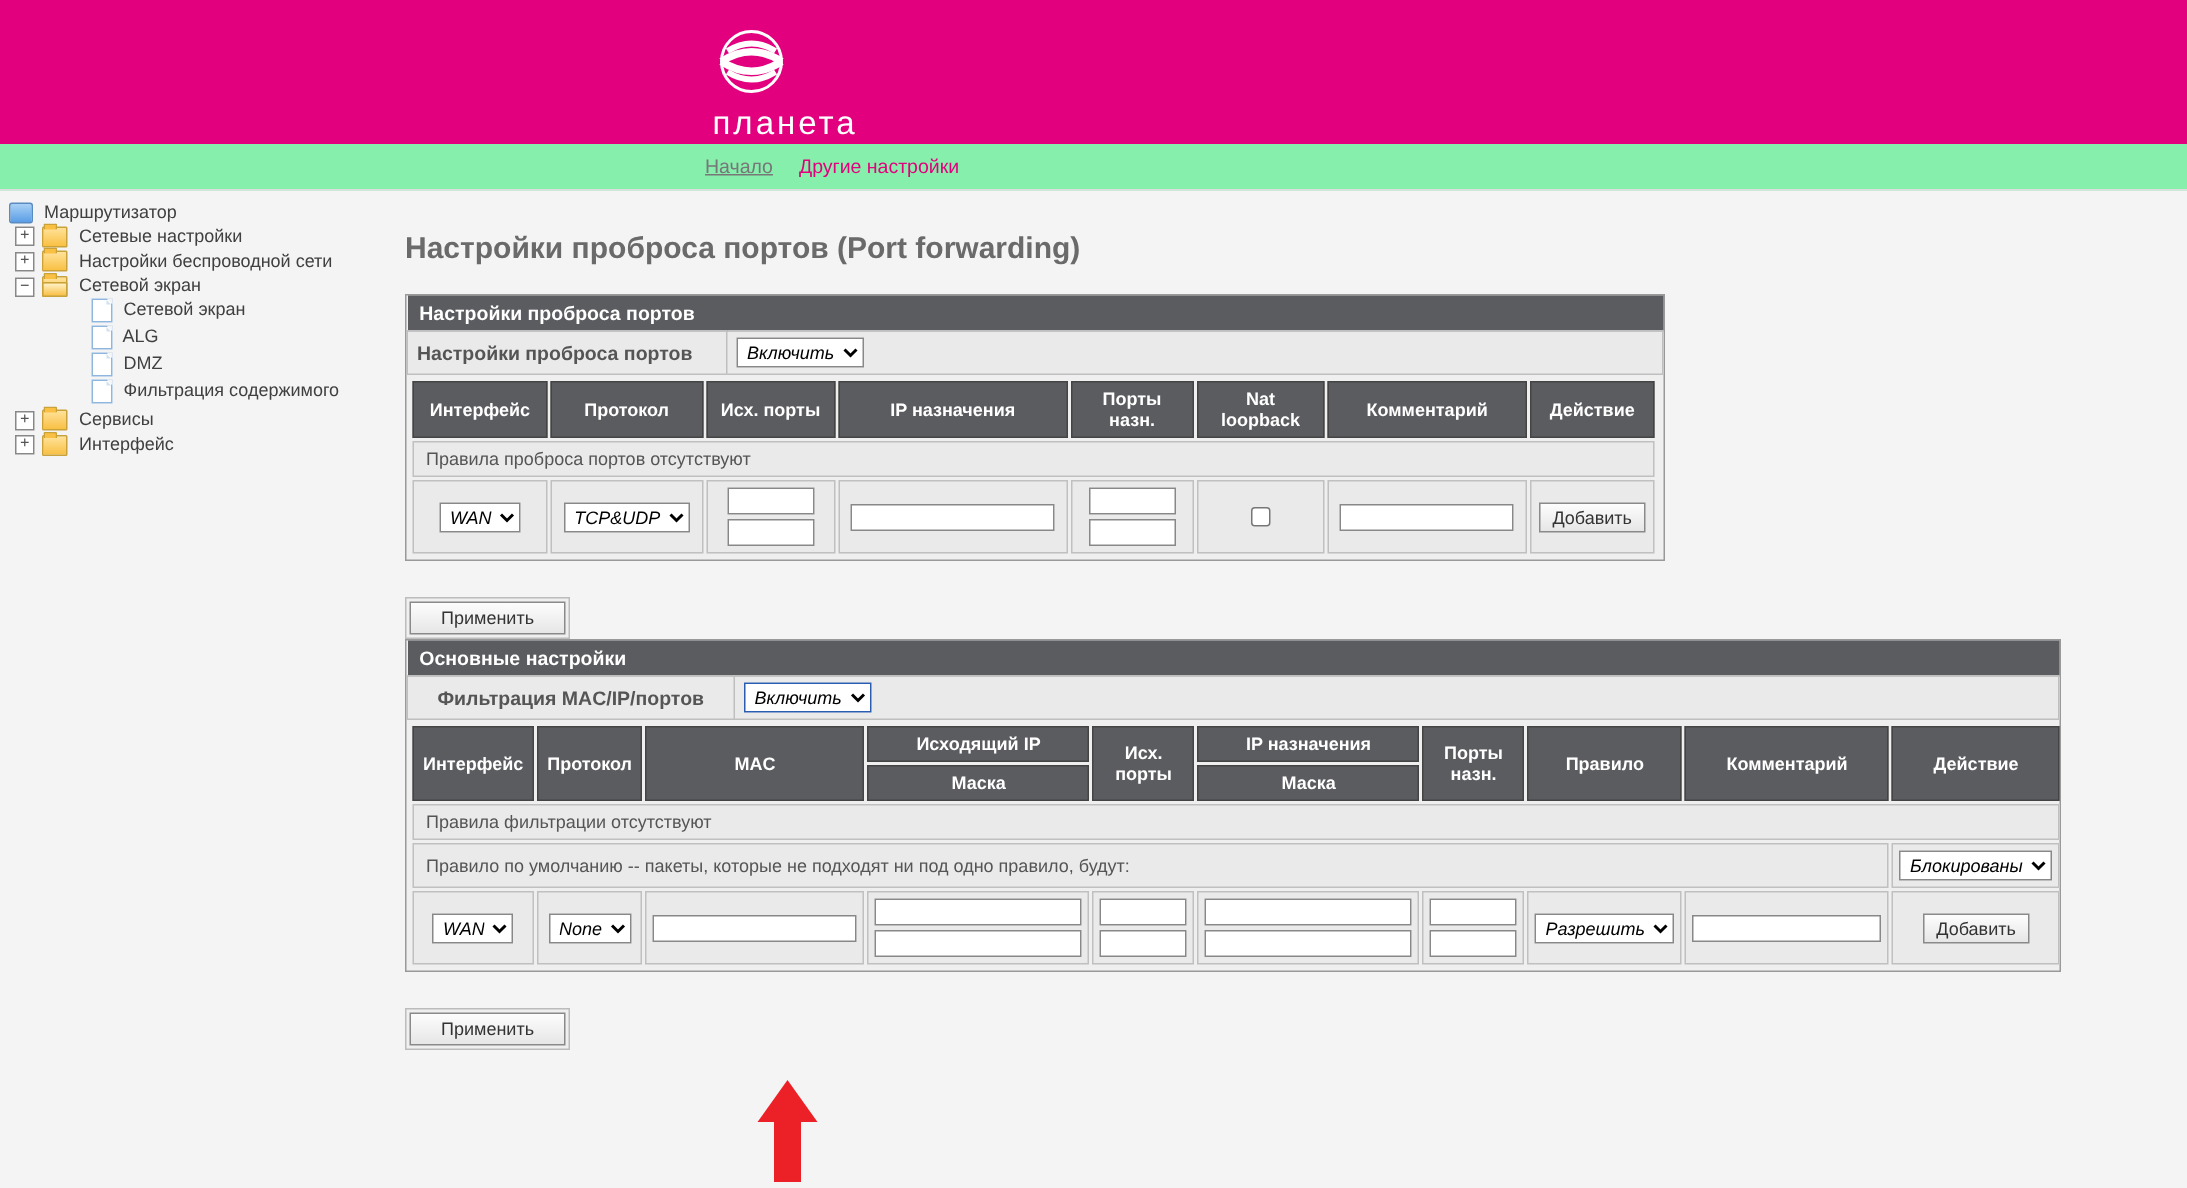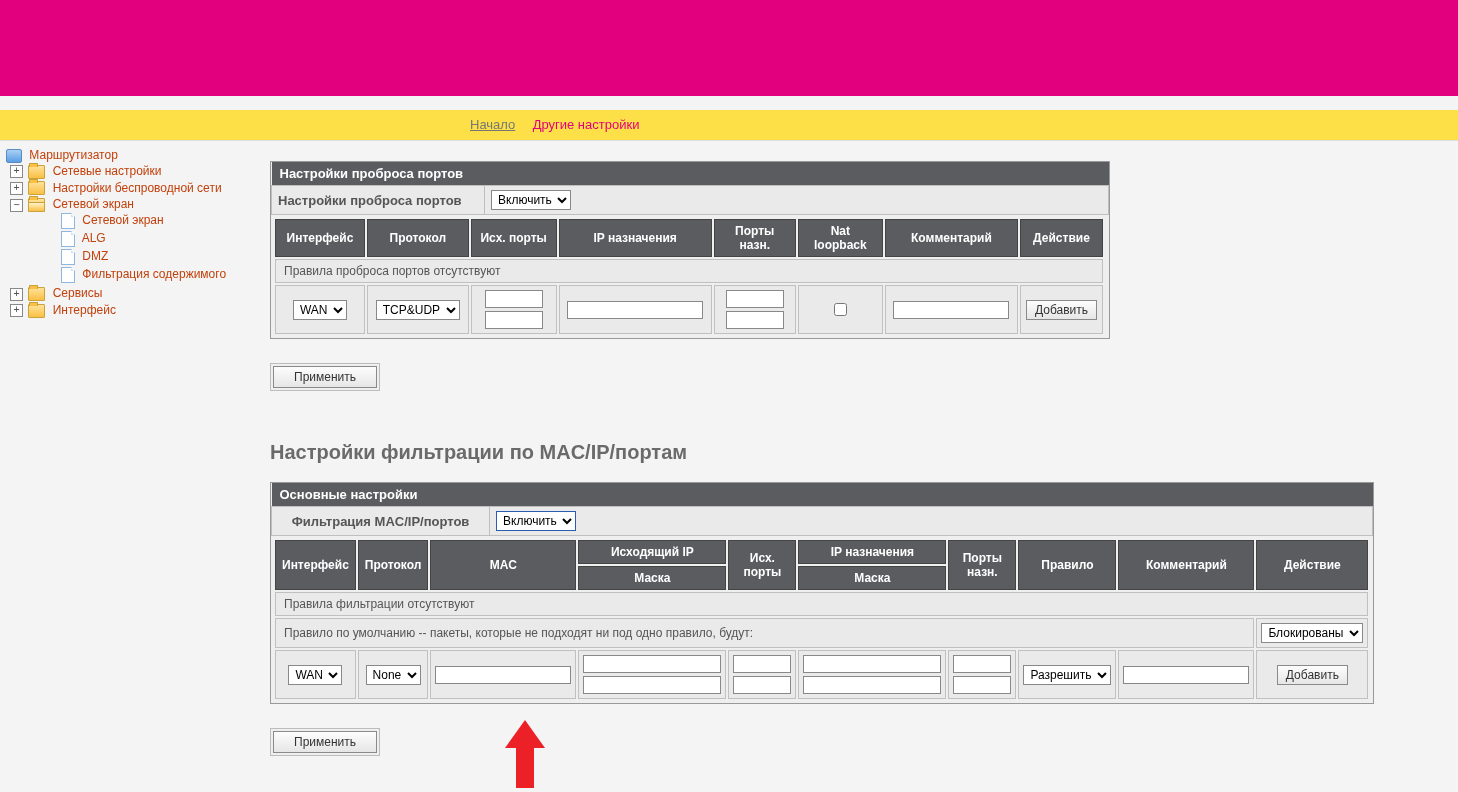--- a/index.html
+++ b/index.html
@@ -44,26 +44,25 @@
     vertical-align: middle;
   }
   .support {
     display: inline-block;
     font-size: 12px;
     line-height: 15px;
     margin-left: 16px;
     vertical-align: middle;
   }
   .topnav {
-    background: #fde047;
+    background: #86efac;
     height: 30px;
     border-bottom: 1px solid #ddd;
     padding-left: 470px;
     line-height: 30px;
-    margin-top: 14px;
   }
   .topnav a {
     color: #777;
     text-decoration: underline;
     margin-right: 14px;
     font-size: 13px;
   }
   .topnav .active {
     color: #e3007e;
     text-decoration: none;
@@ -138,21 +137,21 @@
     margin-right: 4px;
     position: relative;
   }
   .page::before { content:""; position:absolute; right:-1px; top:-1px; width:0; height:0; border-left:4px solid transparent; border-top:4px solid #f4f4f4; }
   .page::after { content:""; position:absolute; right:0; top:0; width:0; height:0; border-left:3px solid #cfe1f3; border-top:3px solid transparent; }
   .router-ico {
     display:inline-block; width:14px; height:12px; vertical-align:middle; margin-right:4px;
     background: linear-gradient(#a9d0f5,#5a9ee6);
     border:1px solid #5a8bc0; border-radius:2px;
   }
-  .sidebar a { color:#c2410c; text-decoration:none; }
+  .sidebar a { color:#404040; text-decoration:none; }
 
   .content {
     flex: 1;
     padding: 20px 40px 40px 10px;
     max-width: 1120px;
   }
   h2.section {
     font-size: 20px;
     font-weight: bold;
     color: #6a6a6a;
@@ -209,20 +208,21 @@
   table.grid td.msg {
     text-align: left;
     padding-left: 8px;
   }
   select, input[type=text] {
     font-family: Verdana, Arial, sans-serif;
     font-size: 12px;
     background: #fff;
     border: 1px solid #888;
     padding: 1px 2px;
+    font-style: italic;
   }
   select.hl { border: 1.5px solid #2a5db0; }
   input.w-small { width: 52px; }
   input.w-med { width: 130px; }
   input.w-lg { width: 132px; }
   input.w-mac { width: 130px; }
   button.btn {
     font-family: Verdana, Arial, sans-serif;
     font-size: 12px;
     background: linear-gradient(#fdfdfd,#e6e6e6);
@@ -252,20 +252,32 @@
     width:0; height:0;
     border-left: 20px solid transparent;
     border-right: 20px solid transparent;
     border-bottom: 28px solid #ec2027;
   }
 </style>
 </head>
 <body>
 
 <div class="header">
+  <div class="logo-block">
+    <div class="logo-icon">
+      <svg width="52" height="46" viewBox="0 0 52 46">
+        <circle cx="26" cy="23" r="20" fill="none" stroke="#fff" stroke-width="2"></circle>
+        <path d="M6 23 Q26 10 46 23" fill="none" stroke="#fff" stroke-width="5"></path>
+        <path d="M6 23 Q26 36 46 23" fill="none" stroke="#fff" stroke-width="5"></path>
+        <path d="M10 16 Q26 6 42 16" fill="none" stroke="#fff" stroke-width="4"></path>
+        <path d="M10 30 Q26 40 42 30" fill="none" stroke="#fff" stroke-width="4"></path>
+      </svg>
+    </div>
+    <div class="logo-text">планета</div>
+  </div>
 </div>
 
 <div class="topnav">
   <a href="#">Начало</a>
   <a href="#" class="active">Другие настройки</a>
 </div>
 
 <div class="container">
   <div class="sidebar">
     <ul class="tree">
@@ -318,20 +330,21 @@
             <span class="folder"></span>
             <a href="#">Интерфейс</a>
           </span></li>
         </ul>
       </li>
     </ul>
   </div>
 
   <div class="content">
 
+    <h2 class="section">Настройки проброса портов (Port forwarding)</h2>
 
     <div class="box" style="width:838px;">
       <table class="inner" style="border-collapse:collapse; width:100%;">
         <thead>
           <tr>
               <th class="box-title" colspan="2">Настройки проброса портов</th>
             </tr>
         </thead>
         <tbody>
             <tr class="opt-row">
@@ -379,21 +392,20 @@
           <td><button class="btn btn-tight">Добавить</button></td>
         </tr>
       </tbody>
         </table>
     </div>
 
     <div class="apply-row">
       <span class="btnbox"><button class="btn">Применить</button></span>
     </div>
 
-    <h2 class="section" style="margin-top:50px;">Настройки фильтрации по MAC/IP/портам</h2>
 
     <div class="box" style="width:1102px;">
       <table class="inner" style="border-collapse:collapse; width:100%;">
         <thead>
           <tr>
               <th class="box-title" colspan="2">Основные настройки</th>
             </tr>
         </thead>
         <tbody>
             <tr class="opt-row">

